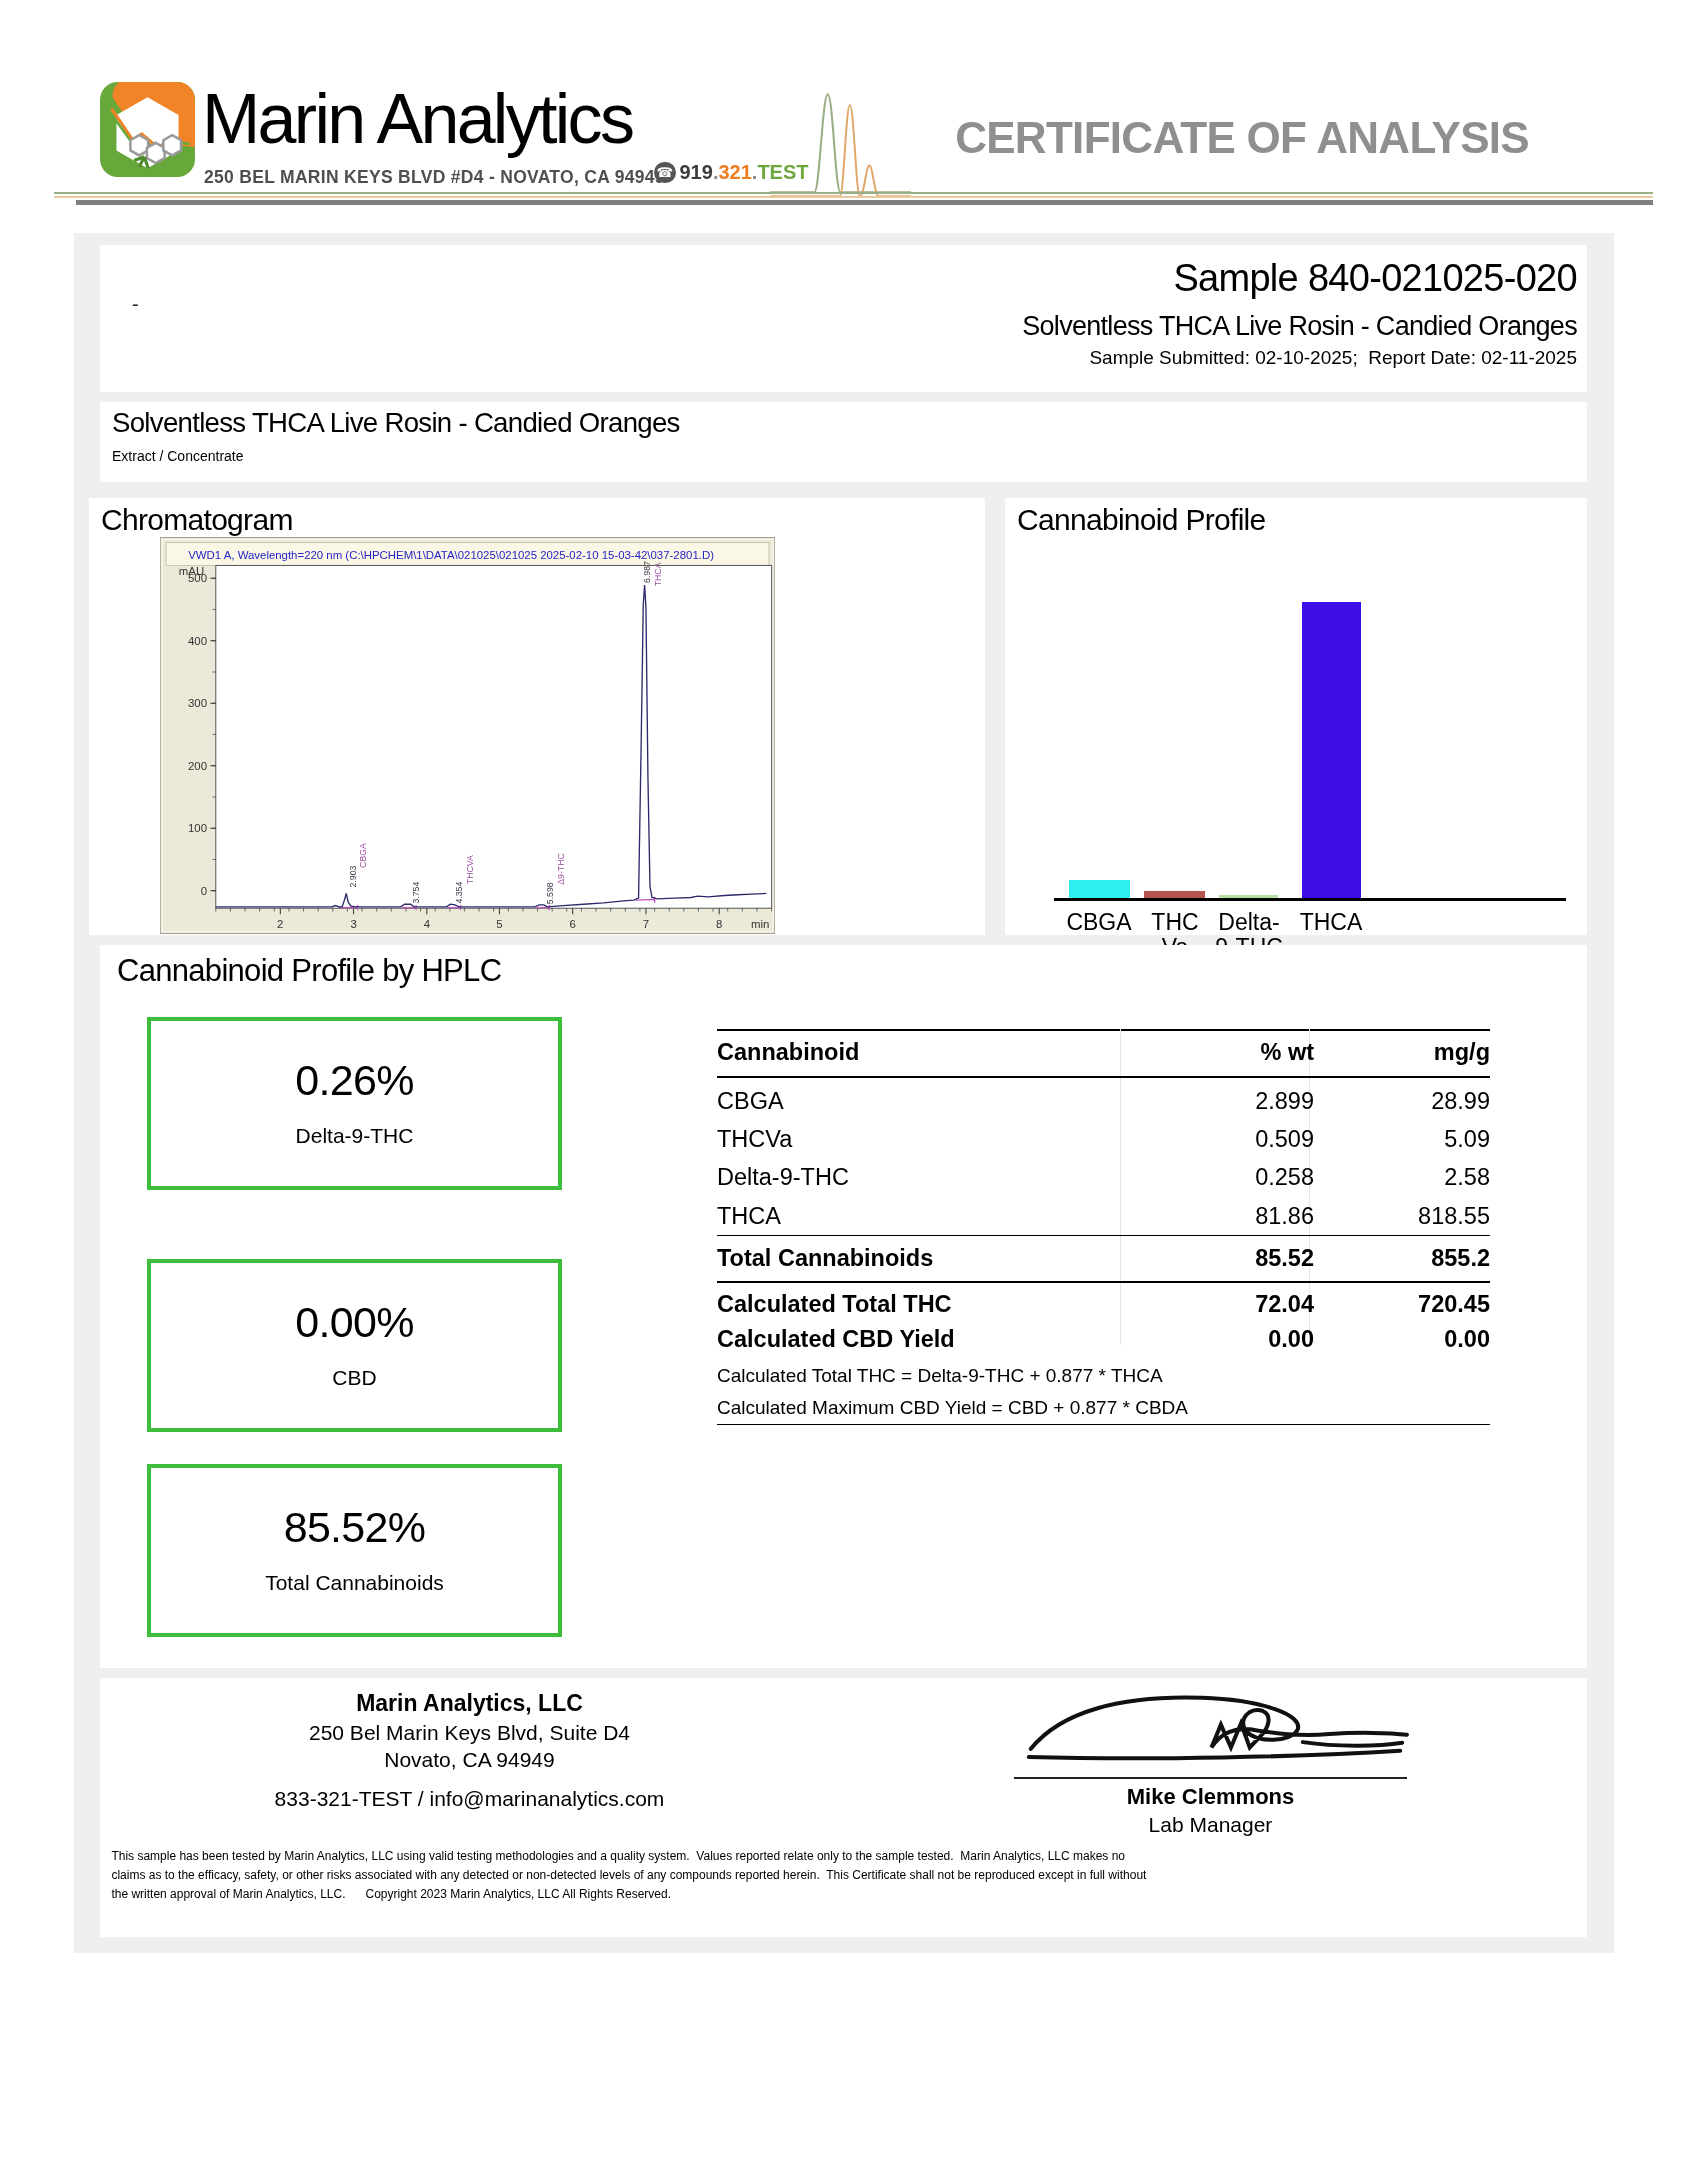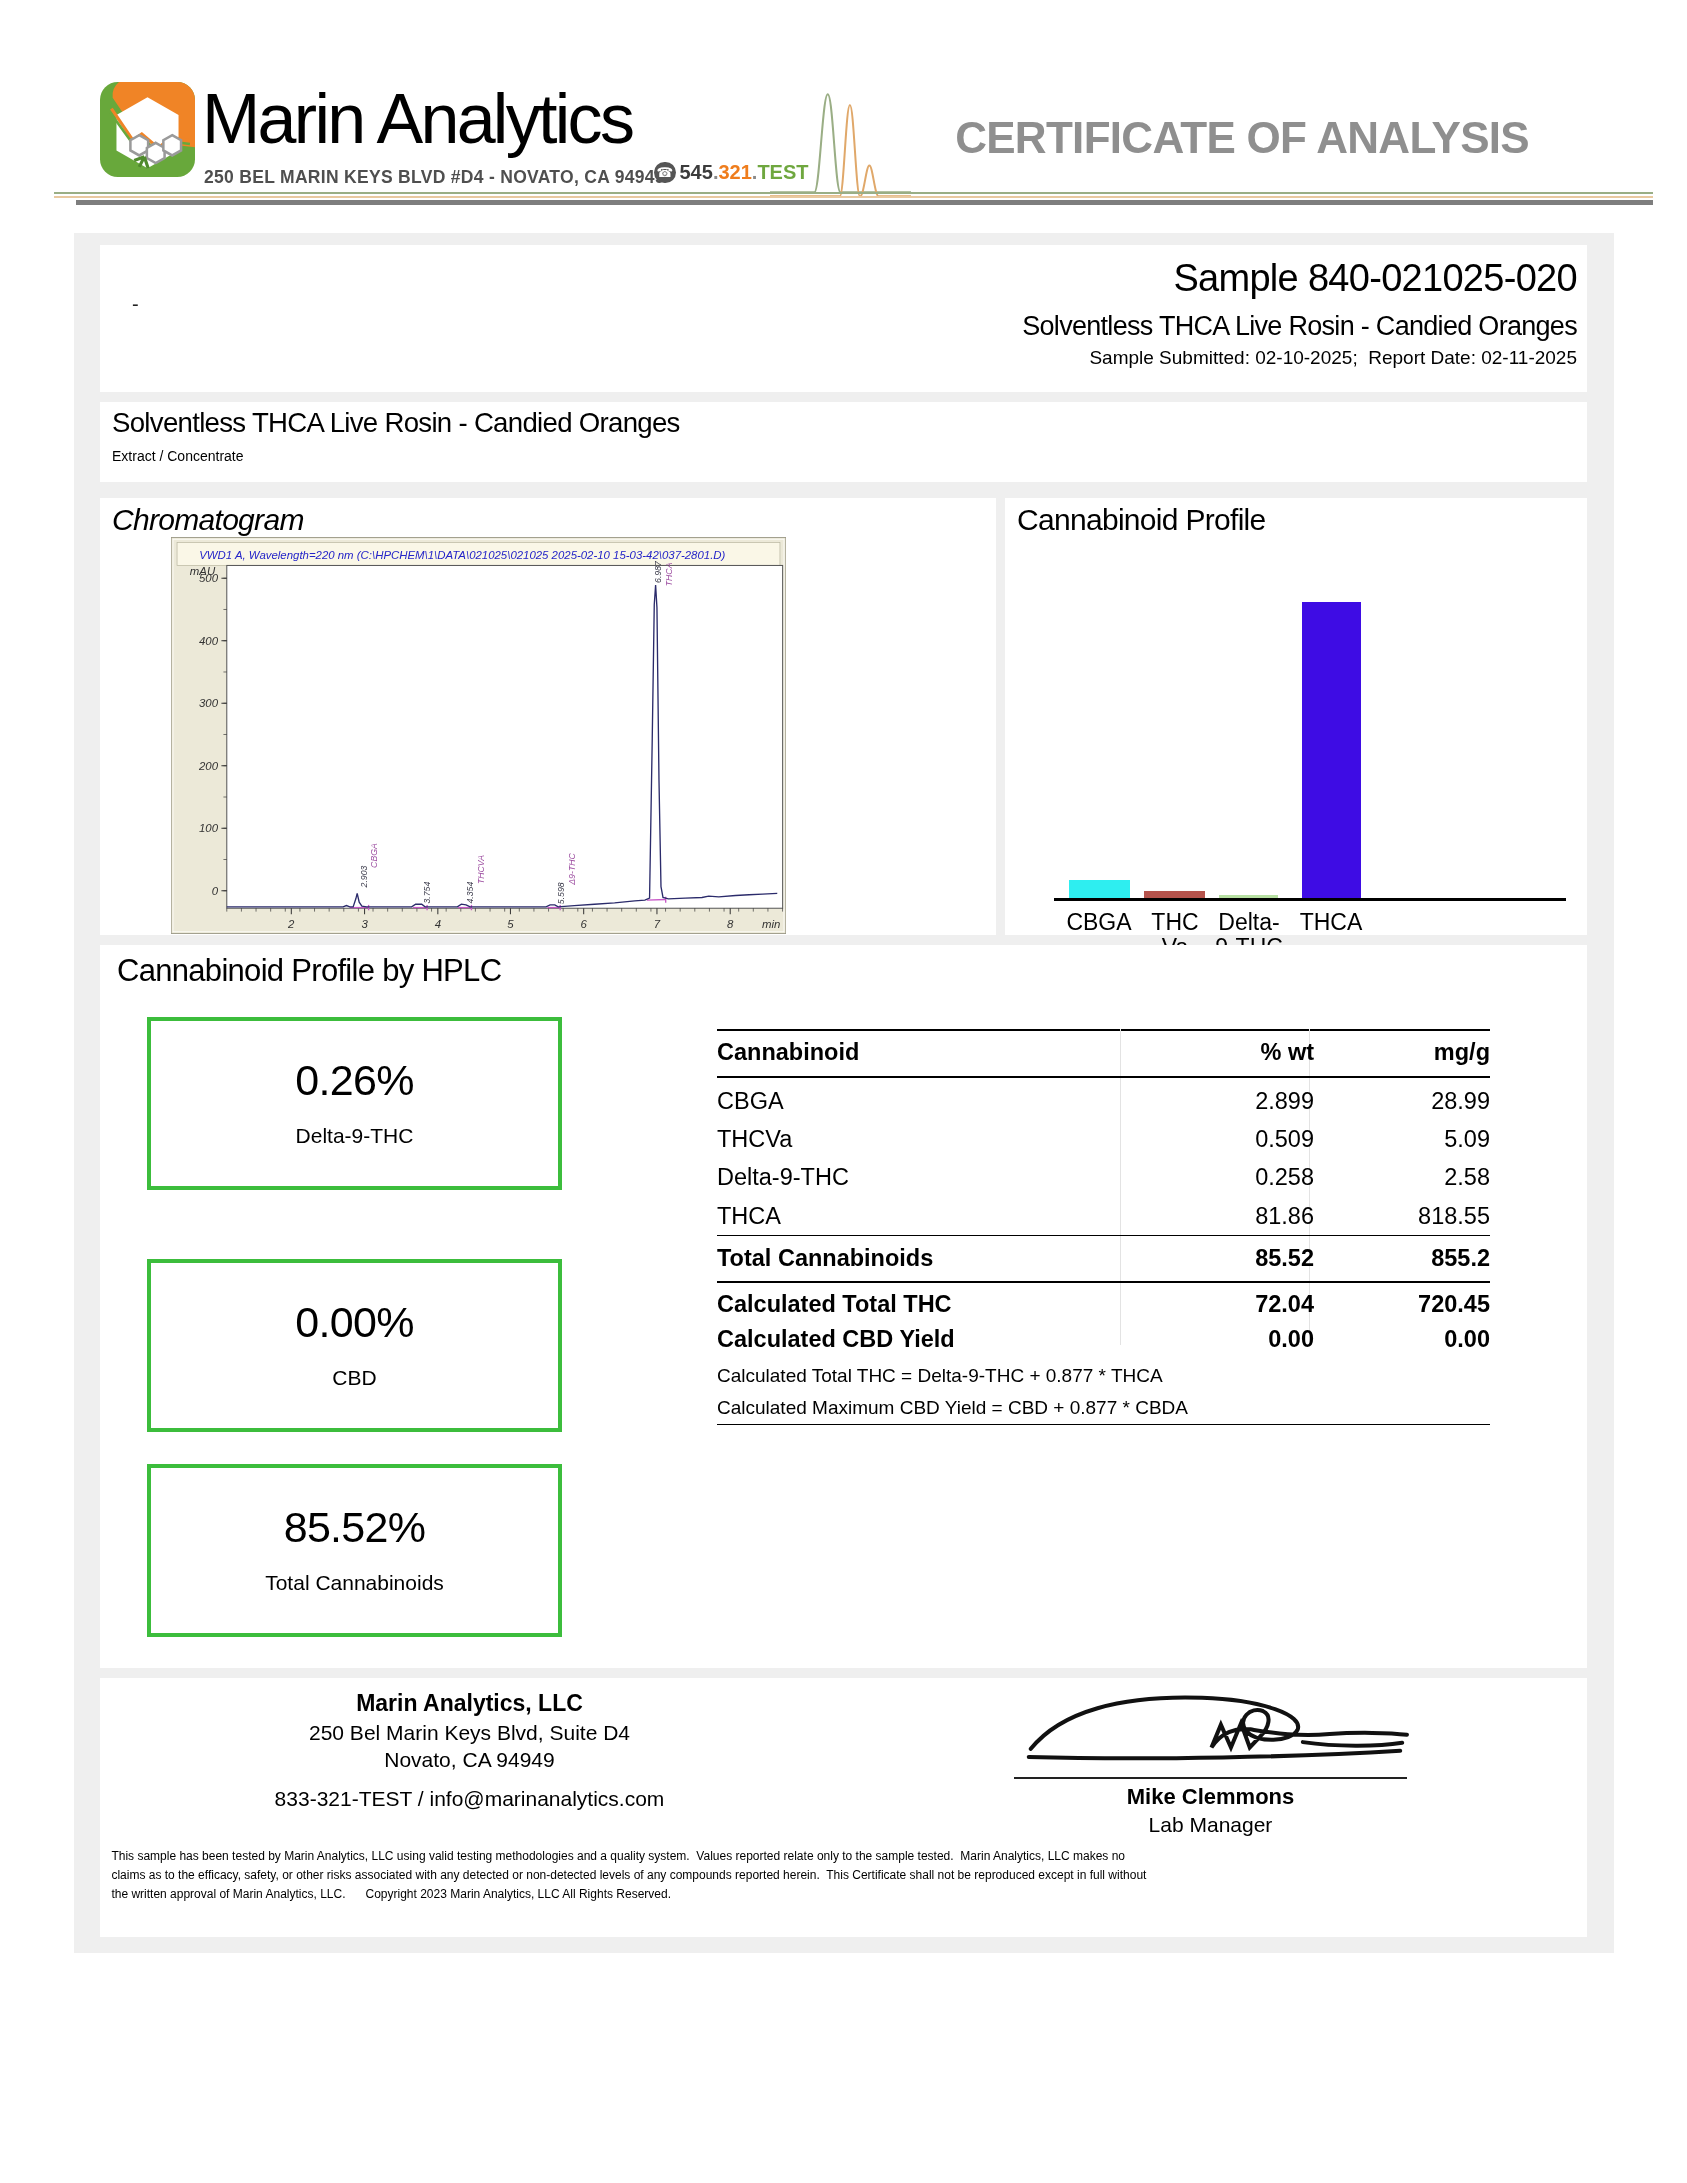--- a/index.html
+++ b/index.html
@@ -48,21 +48,21 @@
     </g>
     <path d="M70,118 l-8,16 M70,118 l6,18 M70,118 l-16,6" stroke="#4f8a2c" stroke-width="5" fill="none"></path>
   </svg>
 
   <div class="abs brand" style="left:202px;top:79px;font-size:70px;">Marin Analytics</div>
 
   <div class="abs addr" style="left:204px;top:167px;font-size:17.5px;letter-spacing:0.3px;">250 BEL MARIN KEYS BLVD #D4 - NOVATO, CA 94949</div>
 
   <div class="abs phone" style="left:654px;top:161px;font-size:20px;display:flex;align-items:center;gap:4px;">
     <span style="width:21.5px;height:21.5px;border-radius:50%;background:#555;color:#fff;display:inline-flex;align-items:center;justify-content:center;font-size:13.4px;">☎</span>
-    <span><b class="k">545</b><span class="d">.</span><b class="o">321</b><span class="d">.</span><b class="g">TEST</b></span>
+    <span><b class="k">919</b><span class="d">.</span><b class="o">321</b><span class="d">.</span><b class="g">TEST</b></span>
   </div>
 
   <svg class="abs" style="left:770px;top:86px;" width="141" height="116" viewBox="0 0 210 172">
     <path d="M0,158 L66,158 C74,158 78,12 86,12 C94,12 97,158 105,158 L210,158" fill="none" stroke="#9aae85" stroke-width="3"></path>
     <path d="M0,164 L104,164 C110,164 113,28 119,28 C125,28 128,164 134,164 C140,164 143,118 148,118 C153,118 156,164 162,164 L210,164" fill="none" stroke="#e0a86a" stroke-width="3"></path>
   </svg>
 
   <div class="abs cert" style="right:158px;top:113px;font-size:44px;font-weight:bold;">CERTIFICATE OF ANALYSIS</div>
 
   <div class="abs" style="left:54px;top:192px;width:1599px;height:2px;background:#9aae85;"></div>
@@ -76,21 +76,21 @@
     <div class="abs rt" style="right:10px;top:12px;width:941px;font-size:38px;letter-spacing:-0.7px;">Sample 840-021025-020</div>
     <div class="abs rt" style="right:10px;top:66px;width:941px;font-size:27px;letter-spacing:-0.7px;">Solventless THCA Live Rosin - Candied Oranges</div>
     <div class="abs rt pre" style="right:10px;top:102px;width:941px;font-size:19px;">Sample Submitted: 02-10-2025;  Report Date: 02-11-2025</div>
   </div>
 
   <div class="panel" style="left:100px;top:402px;width:1487px;height:80px;">
     <div class="abs" style="left:12px;top:5.4px;font-size:27.6px;letter-spacing:-0.7px;">Solventless THCA Live Rosin - Candied Oranges</div>
     <div class="abs" style="left:12px;top:46px;font-size:14px;">Extract / Concentrate</div>
   </div>
 
-  <div class="panel" style="left:100px;top:498px;width:896px;height:437px;font-style:italic;">
+  <div class="panel" style="left:89px;top:498px;width:896px;height:437px;">
     <div class="abs" style="left:12px;top:5.4px;font-size:30px;letter-spacing:-0.7px;">Chromatogram</div>
 
     <svg class="abs" style="left:71px;top:39px;" width="615" height="397" viewBox="0 0 915 590">
 
       <rect x="0" y="0" width="915" height="590" fill="#ece9d8" stroke="#9a9786" stroke-width="2"></rect>
       <rect x="3" y="3" width="909" height="584" fill="none" stroke="#ffffff" stroke-width="1"></rect>
       <rect x="9" y="8" width="897" height="34" fill="#faf7e7" stroke="#b7b49e" stroke-width="1"></rect>
       <text x="42" y="32" font-size="17" fill="#2424c8">VWD1 A, Wavelength=220 nm (C:\HPCHEM\1\DATA\021025\021025 2025-02-10 15-03-42\037-2801.D)</text>
 
       <rect x="83" y="42" width="827" height="510" fill="#ffffff" stroke="#555" stroke-width="1.5"></rect>

